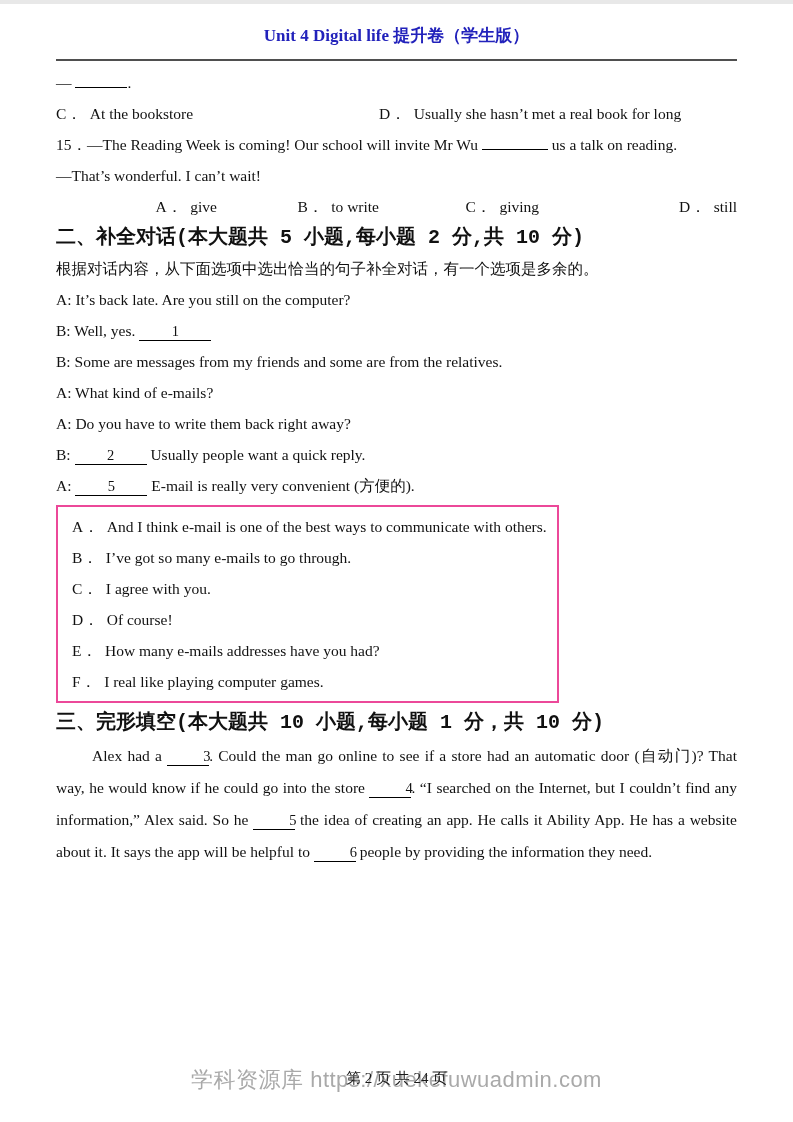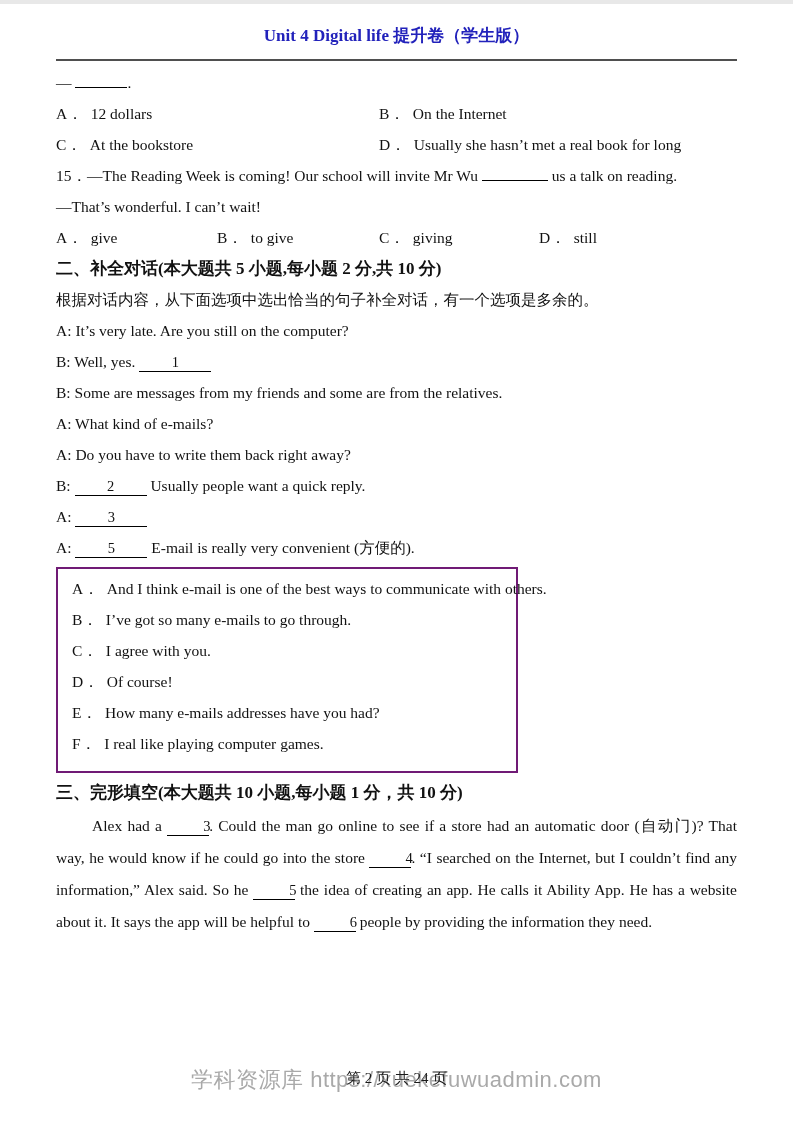--- a/index.html
+++ b/index.html
@@ -23,40 +23,40 @@
     line-height:24px;
   }
   .header-rule{
     border:none;
     border-top:2px solid #4f4f4f;
     margin:11px 0 0 0;
   }
   .line{line-height:31px;white-space:nowrap;}
   .first-line{margin-top:6px;}
   .opt-grid-2{display:grid;grid-template-columns:323px 1fr;}
-  .opt-grid-4{display:grid;grid-template-columns:161px 162px 160px 1fr;}
+  .opt-grid-4{display:grid;grid-template-columns:161px 162px 160px 1fr;text-align:right;}
   .opt-label{margin-right:8px;}
-  .sec-heading{font-weight:bold;line-height:31px;font-size:17px;white-space:nowrap;}
+  .sec-heading{font-weight:bold;line-height:31px;font-size:20px;white-space:nowrap;font-family:Liberation Mono, monospace;}
   .blank{
     display:inline-block;
     border-bottom:1px solid #000;
     text-align:center;
     font-size:14.5px;
     line-height:17px;
     vertical-align:baseline;
     width:72px;
   }
   .q14-stem .blank{width:52px;}
   .q15-stem .blank{width:66px;}
   .choices-box{
     margin-top:4px;
-    width:462px;
+    width:503px;
     box-sizing:border-box;
-    border:2px solid #701a75;
-    padding:4px 6px 12px 14px;
+    border:2px solid #ec4899;
+    padding:4px 6px 4px 14px;
   }
   .choices-box .line{line-height:31px;}
   .sec3-heading{margin-top:4px;}
   .cloze{
     margin-top:2px;
     line-height:32px;
     text-align:justify;
     text-indent:36px;
   }
   .cloze .blank{width:42px;}
@@ -84,64 +84,55 @@
 <div class="page">
   <div class="content">
 
     <div class="doc-title">Unit 4 Digital life 提升卷（学生版）</div>
     <hr class="header-rule">
 
     <div class="line first-line q14-stem">— <span class="blank"></span>.</div>
 
     <div class="opt-grid-2">
       <div class="line">
-        <span class="opt-label">A．</span><span>12 dollars</span>
-      </div>
-      <div class="line">
-        <span class="opt-label">B．</span><span>On the Internet</span>
-      </div>
-    </div>
-    <div class="opt-grid-2">
-      <div class="line">
         <span class="opt-label">C．</span><span>At the bookstore</span>
       </div>
       <div class="line">
         <span class="opt-label">D．</span><span>Usually she hasn’t met a real book for long</span>
       </div>
     </div>
 
     <div class="line q15-stem"><span>15．</span><span>—The Reading Week is coming! Our school will invite Mr Wu <span class="blank"></span> us a talk on reading.</span></div>
     <div class="line">—That’s wonderful. I can’t wait!</div>
 
     <div class="opt-grid-4">
       <div class="line">
         <span class="opt-label">A．</span><span>give</span>
       </div>
       <div class="line">
-        <span class="opt-label">B．</span><span>to give</span>
+        <span class="opt-label">B．</span><span>to write</span>
       </div>
       <div class="line">
         <span class="opt-label">C．</span><span>giving</span>
       </div>
       <div class="line">
         <span class="opt-label">D．</span><span>still</span>
       </div>
     </div>
 
     <div class="sec-heading">二、补全对话(本大题共 5 小题,每小题 2 分,共 10 分)</div>
     <div class="line">根据对话内容，从下面选项中选出恰当的句子补全对话，有一个选项是多余的。</div>
 
     <div>
-      <div class="line">A: It’s very late. Are you still on the computer?</div>
+      <div class="line">A: It’s back late. Are you still on the computer?</div>
       <div class="line">B: Well, yes. <span class="blank">1</span></div>
       <div class="line">B: Some are messages from my friends and some are from the relatives.</div>
       <div class="line">A: What kind of e-mails?</div>
       <div class="line">A: Do you have to write them back right away?</div>
       <div class="line">B: <span class="blank">2</span> Usually people want a quick reply.</div>
-      <div class="line">A: <span class="blank">3</span></div>
       <div class="line">A: <span class="blank">5</span> E-mail is really very convenient (方便的).</div>
     </div>
 
     <div class="choices-box">
       <div class="line">
         <span class="opt-label">A．</span><span>And I think e-mail is one of the best ways to communicate with others.</span>
       </div>
       <div class="line">
         <span class="opt-label">B．</span><span>I’ve got so many e-mails to go through.</span>
       </div>

